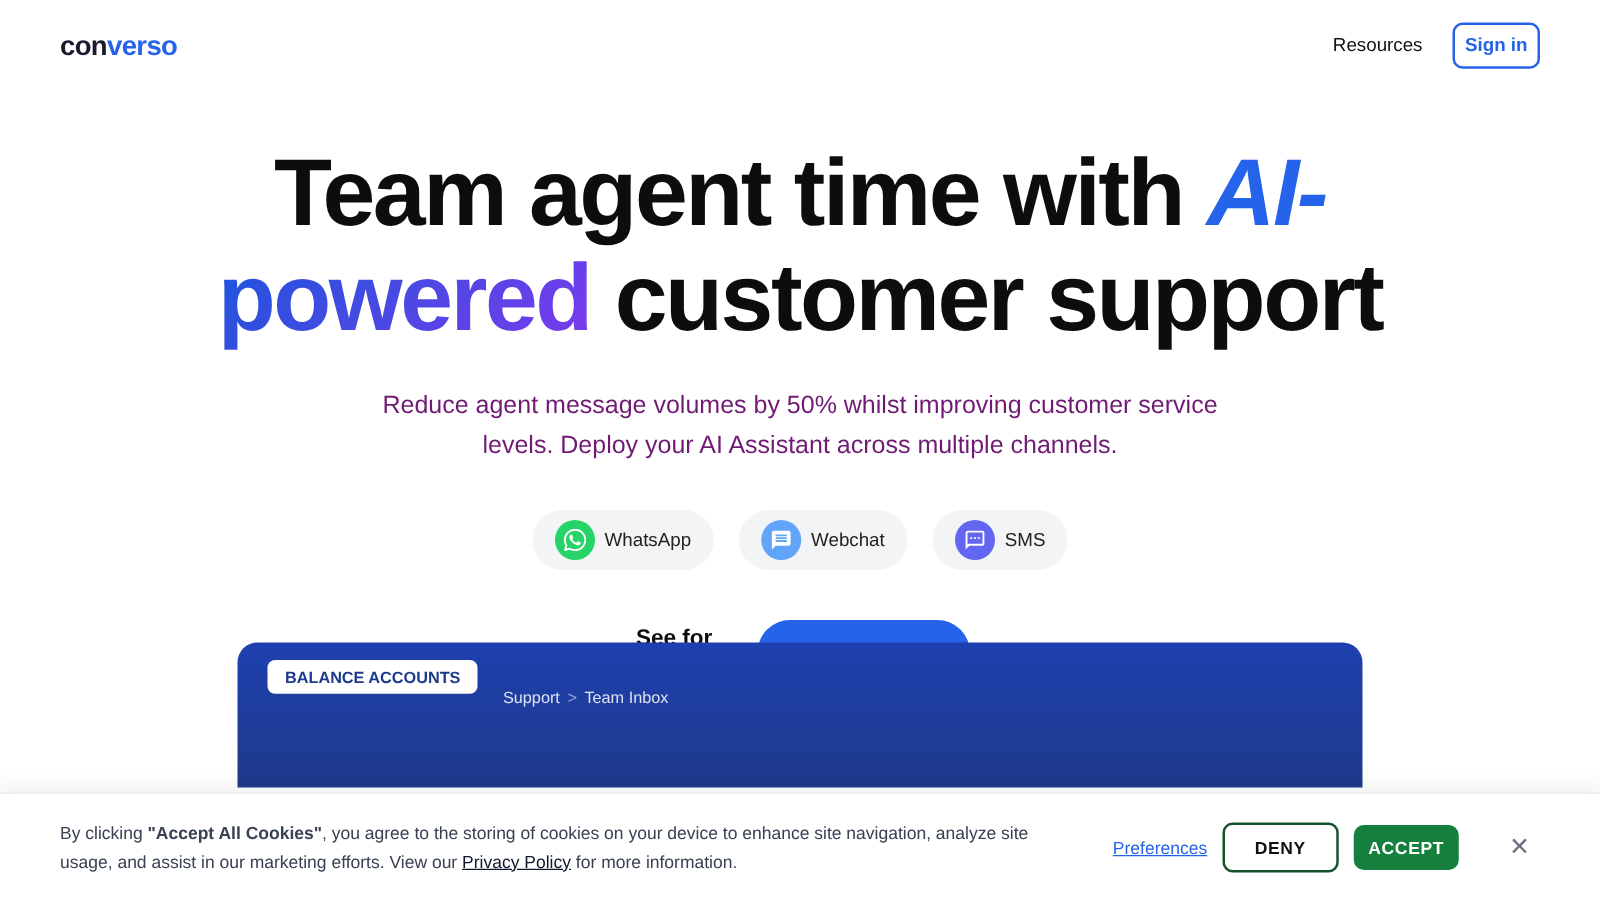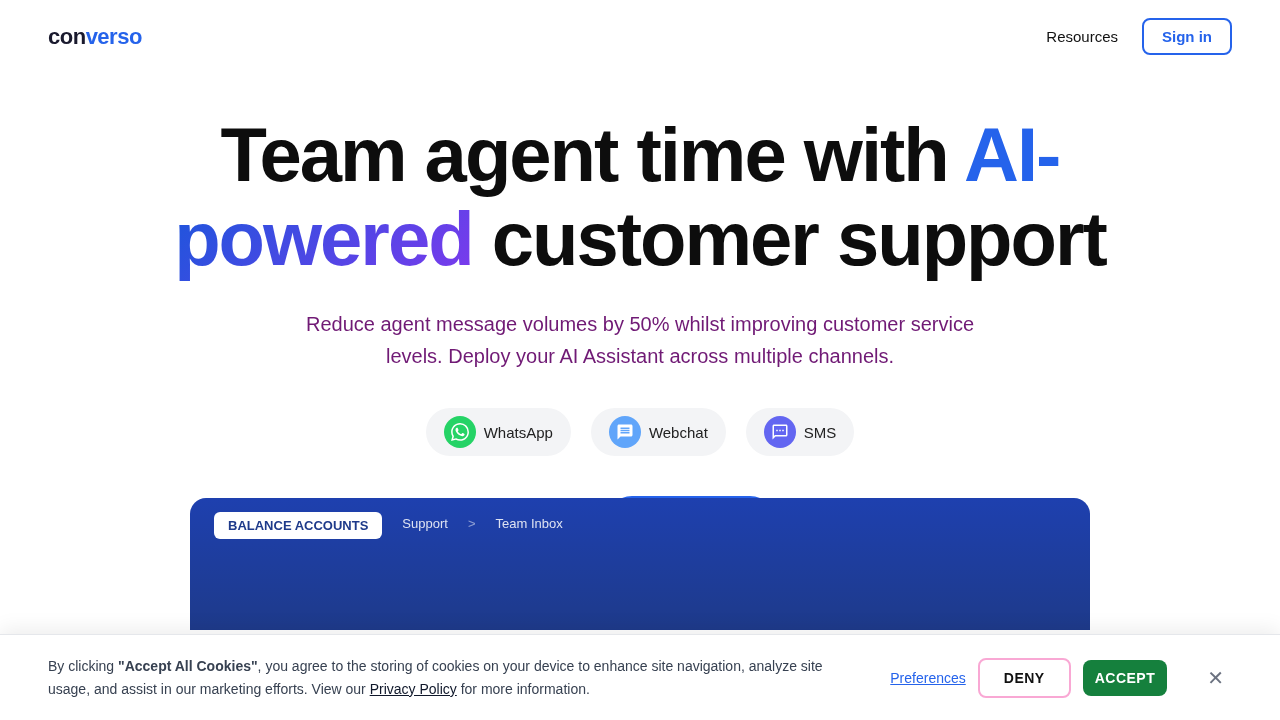--- a/index.html
+++ b/index.html
@@ -37,40 +37,40 @@
       font-size: 15px;
       color: #111;
       cursor: pointer;
       font-weight: 500;
     }
     .nav-signin {
       font-size: 15px;
       color: #2563eb;
       border: 2px solid #2563eb;
       border-radius: 8px;
-      padding: 8px 18px;
+      padding: 8px 8px;
       cursor: pointer;
       font-weight: 600;
       background: transparent;
     }
 
     
     .hero {
       text-align: center;
       padding: 40px 40px 0;
     }
     .hero-title {
       font-size: 76px;
       font-weight: 800;
       line-height: 1.1;
       color: #0d0d0d;
       margin-bottom: 28px;
       letter-spacing: -2px;
     }
-    .hero-title .blue { color: #2563eb; }
+    .hero-title .blue { color: #2563eb; font-style: italic; }
     .hero-subtitle {
       font-size: 20px;
       color: #701a75;
       line-height: 1.6;
       max-width: 720px;
       margin: 0 auto 36px;
     }
 
     
     .channels {
@@ -130,21 +130,21 @@
       cursor: pointer;
     }
 
     
     .bottom-preview {
       position: absolute;
       bottom: 90px;
       left: 50%;
       transform: translateX(-50%);
       width: 900px;
-      height: 132px;
+      height: 116px;
       background: linear-gradient(180deg, #1e40af 0%, #1e3a8a 100%);
       border-radius: 16px 16px 0 0;
       display: flex;
       align-items: flex-start;
       padding: 14px 24px;
       gap: 20px;
     }
     .preview-badge {
       background: #fff;
       color: #1e3a8a;
@@ -152,22 +152,22 @@
       font-size: 13px;
       padding: 6px 14px;
       border-radius: 6px;
       white-space: nowrap;
     }
     .preview-support {
       color: rgba(255,255,255,0.85);
       font-size: 13px;
       display: flex;
       align-items: center;
-      gap: 20px;
-      margin-top: 4px;
+      gap: 6px;
+      margin-top: 22px;
     }
     .preview-arrow { color: rgba(255,255,255,0.5); }
 
     
     .cookie-banner {
       position: absolute;
       bottom: 0;
       left: 0;
       right: 0;
       background: #fff;
@@ -200,21 +200,21 @@
       border: none;
       cursor: pointer;
       font-weight: 500;
       text-decoration: underline;
     }
     .btn-deny {
       font-size: 14px;
       font-weight: 700;
       color: #111;
       background: #fff;
-      border: 2px solid #f9a8d4;
+      border: 2px solid #14532d;
       border-radius: 8px;
       padding: 10px 24px;
       cursor: pointer;
       letter-spacing: 0.5px;
     }
     .btn-accept {
       font-size: 14px;
       font-weight: 700;
       color: #fff;
       background: #15803d;

